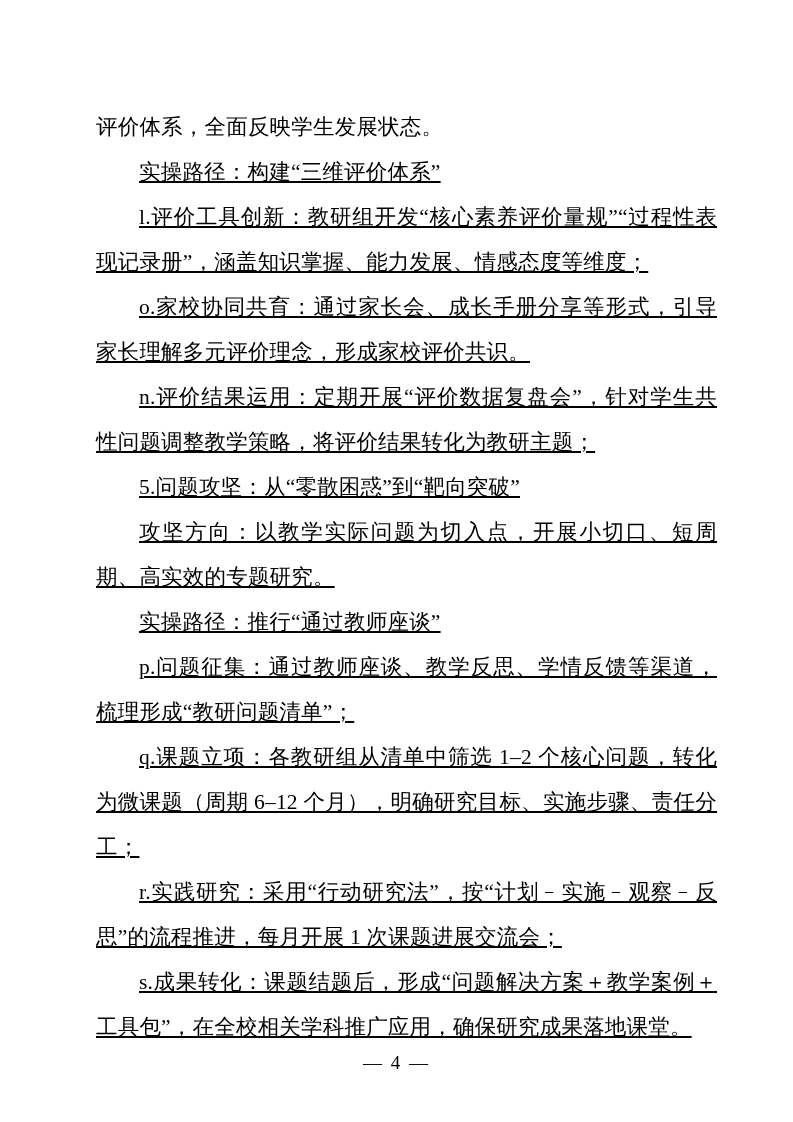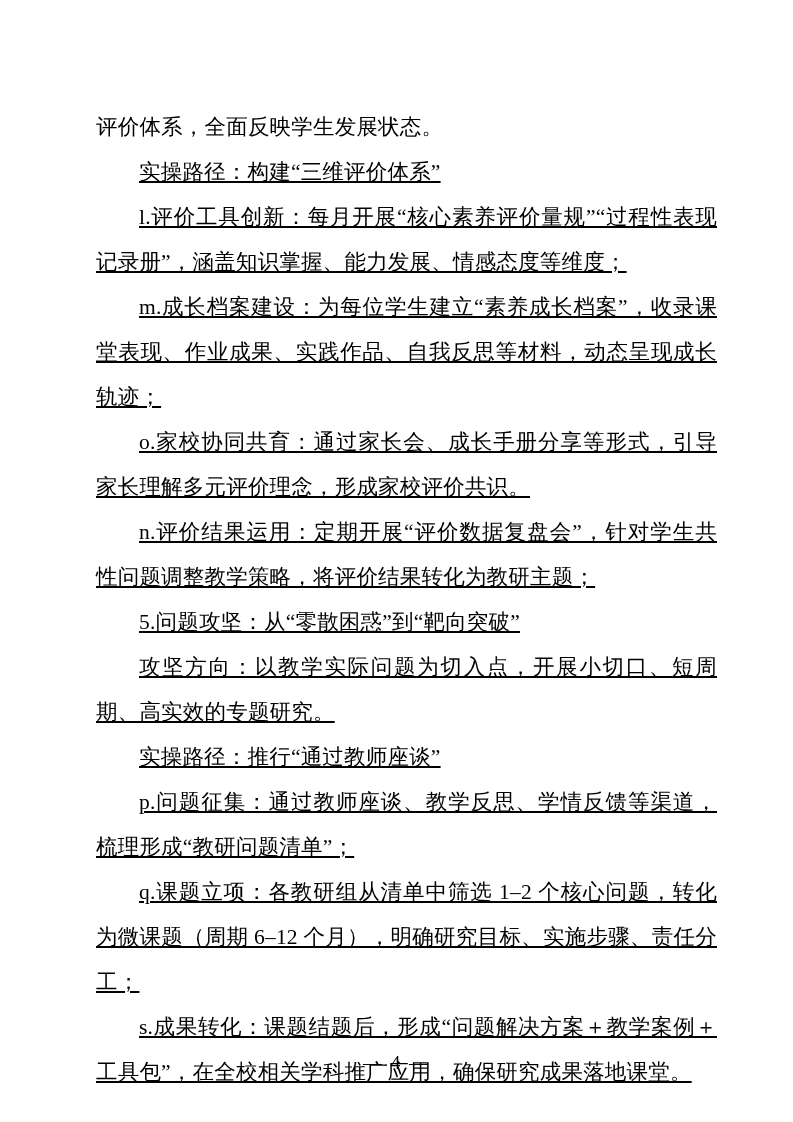--- a/index.html
+++ b/index.html
@@ -55,27 +55,27 @@
     letter-spacing: 2px;
   }
 </style>
 </head>
 <body>
 
 <div class="page">
   <div class="doc-body">
     <p class="para">评价体系，全面反映学生发展状态。</p>
     <p class="para indent">实操路径：构建“三维评价体系”</p>
-    <p class="para indent">l.评价工具创新：每月开展“核心素养评价量规”“过程性表现记录册”，涵盖知识掌握、能力发展、情感态度等维度；</p>
-    <p class="para indent">m.成长档案建设：为每位学生建立“素养成长档案”，收录课堂表现、作业成果、实践作品、自我反思等材料，动态呈现成长轨迹；</p>
+    <p class="para indent">l.评价工具创新：教研组开发“核心素养评价量规”“过程性表现记录册”，涵盖知识掌握、能力发展、情感态度等维度；</p>
     <p class="para indent">o.家校协同共育：通过家长会、成长手册分享等形式，引导家长理解多元评价理念，形成家校评价共识。</p>
     <p class="para indent">n.评价结果运用：定期开展“评价数据复盘会”，针对学生共性问题调整教学策略，将评价结果转化为教研主题；</p>
     <p class="para indent">5.问题攻坚：从“零散困惑”到“靶向突破”</p>
     <p class="para indent">攻坚方向：以教学实际问题为切入点，开展小切口、短周期、高实效的专题研究。</p>
     <p class="para indent">实操路径：推行“通过教师座谈”</p>
     <p class="para indent">p.问题征集：通过教师座谈、教学反思、学情反馈等渠道，梳理形成“教研问题清单”；</p>
     <p class="para indent">q.课题立项：各教研组从清单中筛选 1–2 个核心问题，转化为微课题（周期 6–12 个月），明确研究目标、实施步骤、责任分工；</p>
+    <p class="para indent">r.实践研究：采用“行动研究法”，按“计划﹣实施﹣观察﹣反思”的流程推进，每月开展 1 次课题进展交流会；</p>
     <p class="para indent">s.成果转化：课题结题后，形成“问题解决方案＋教学案例＋工具包”，在全校相关学科推广应用，确保研究成果落地课堂。</p>
   </div>
   <div class="footer">
     <span class="page-num">— 4 —</span>
   </div>
 </div>
 
 </body></html>

